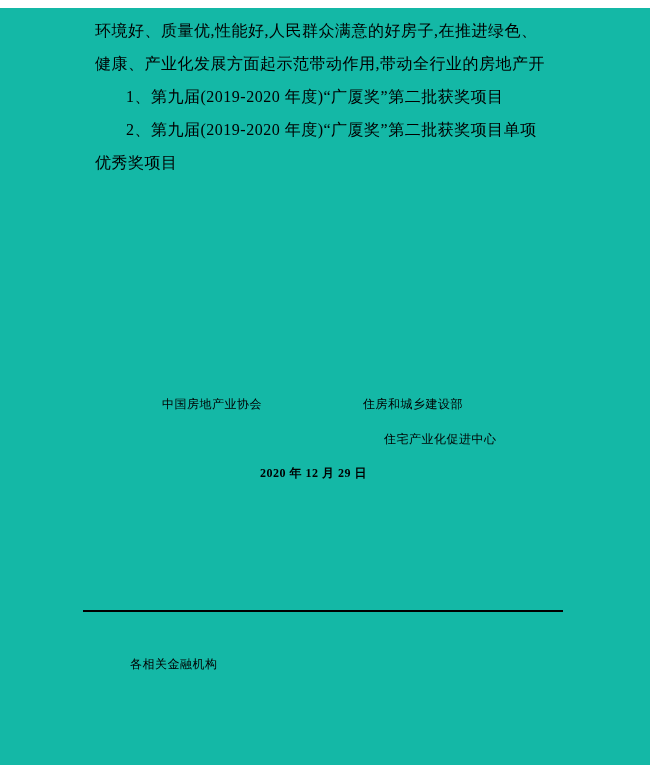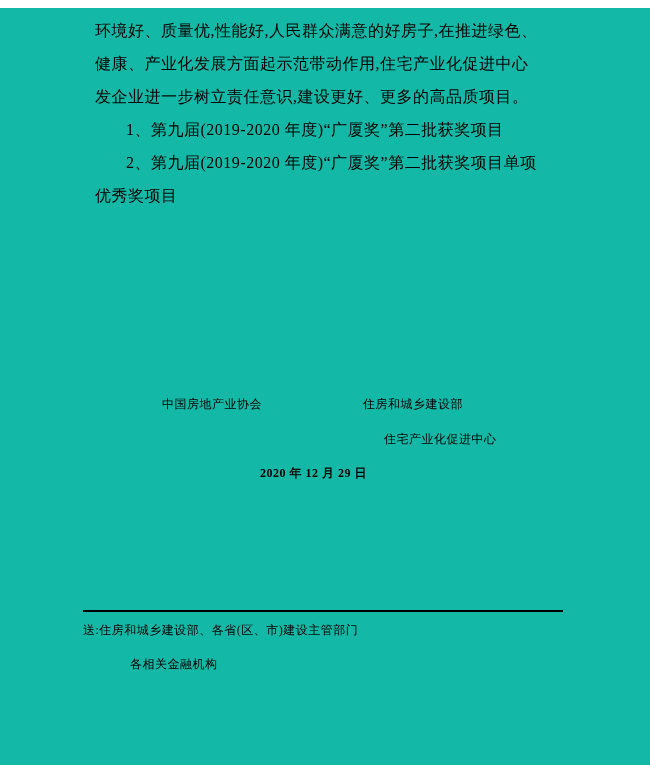--- a/index.html
+++ b/index.html
@@ -47,29 +47,27 @@
   .cc-line1 { left: 83px;  top: 612px; }
   .cc-line2 { left: 130px; top: 646px; text-align: right; }
 </style>
 </head>
 <body>
 
 <div class="page">
 
   <div class="body-block">
     <div class="line">环境好、质量优,性能好,人民群众满意的好房子,在推进绿色、</div>
-    <div class="line">健康、产业化发展方面起示范带动作用,住宅产业化促进中心</div>
-    <div class="line">发企业进一步树立责任意识,建设更好、更多的高品质项目。</div>
+    <div class="line">健康、产业化发展方面起示范带动作用,带动全行业的房地产开</div>
     <div class="line indent-1">1、第九届(2019-2020 年度)“广厦奖”第二批获奖项目</div>
     <div class="line indent-1">2、第九届(2019-2020 年度)“广厦奖”第二批获奖项目单项</div>
     <div class="line">优秀奖项目</div>
   </div>
 
   <div class="abs-text org-left">中国房地产业协会</div>
   <div class="abs-text org-right1">住房和城乡建设部</div>
   <div class="abs-text org-right2">住宅产业化促进中心</div>
   <div class="abs-text date-line">2020 年 12 月 29 日</div>
 
   <div class="cc-rule"></div>
-  <div class="abs-text cc-line1">送:住房和城乡建设部、各省(区、市)建设主管部门</div>
   <div class="abs-text cc-line2">各相关金融机构</div>
 
 </div>
 
 </body></html>

